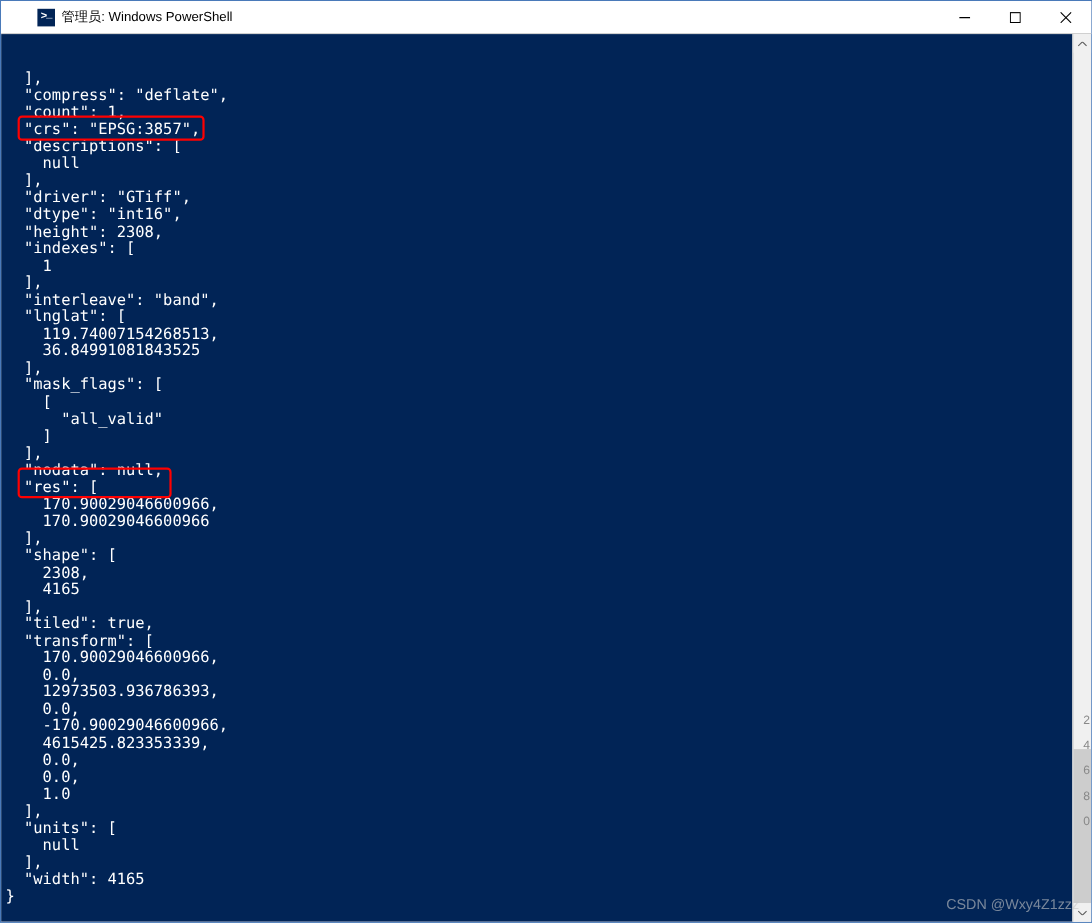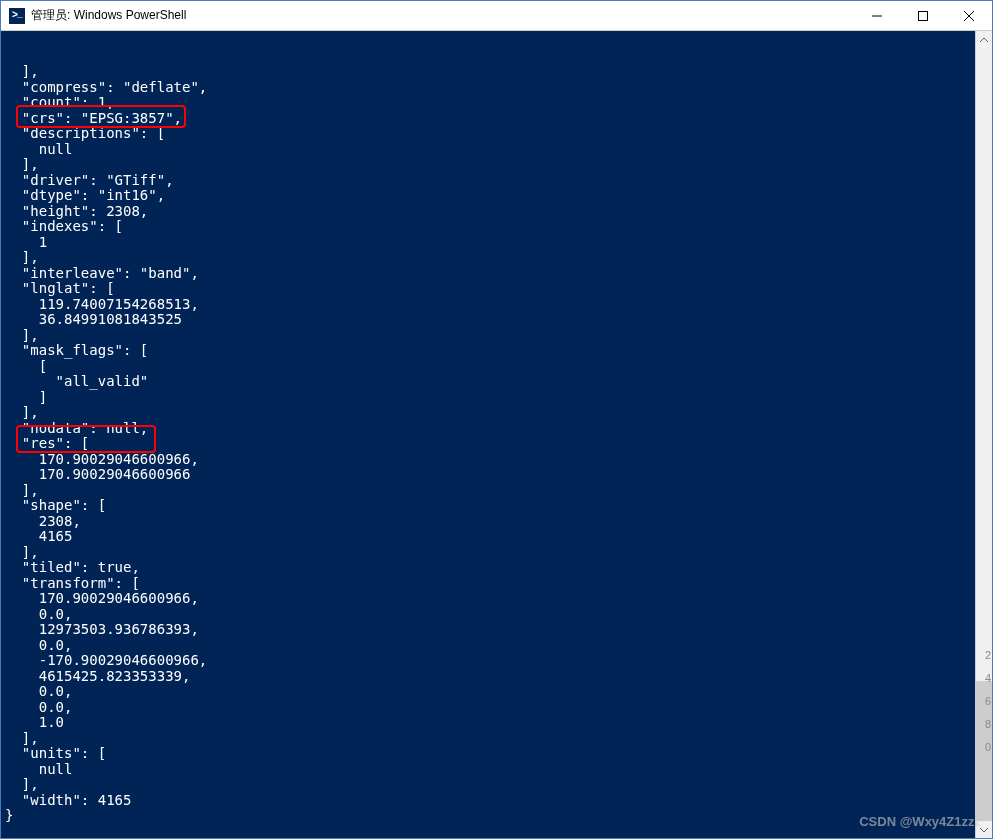--- a/index.html
+++ b/index.html
@@ -21,20 +21,21 @@
       border: 1px solid #4a7ab9;
       display: flex;
       flex-direction: column;
     }
     .titlebar {
       height: 30px;
       background: #ffffff;
       display: flex;
       align-items: center;
       border-bottom: 1px solid #d0d0d0;
+      padding-left: 25px;
     }
     .titlebar-icon {
       width: 16px;
       height: 16px;
       margin-left: 8px;
       margin-right: 6px;
       background: #012456;
       position: relative;
     }
     .titlebar-icon::before {
@@ -123,21 +124,20 @@
       pointer-events: none;
     }
     .watermark {
       position: absolute;
       right: 12px;
       bottom: 10px;
       font-size: 13px;
       color: rgba(200, 200, 200, 0.6);
       font-family: Arial, sans-serif;
       pointer-events: none;
-      font-weight: bold;
     }
     .side-numbers {
       position: absolute;
       right: 0;
       font-size: 11px;
       color: #888;
       font-family: sans-serif;
       line-height: 23px;
       text-align: right;
       padding-right: 2px;

